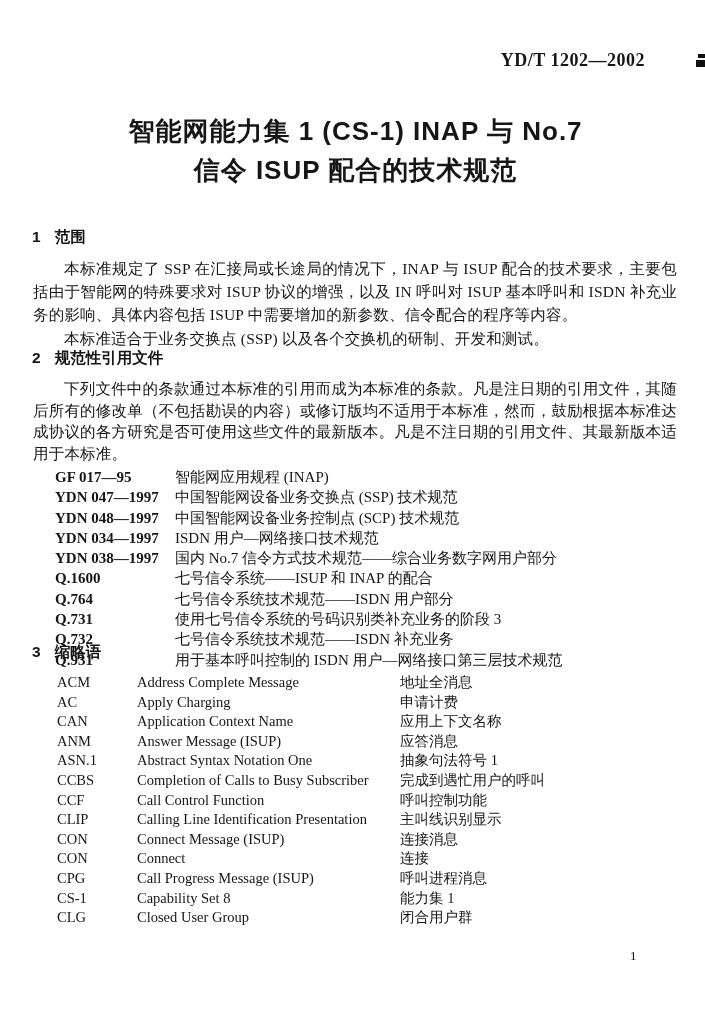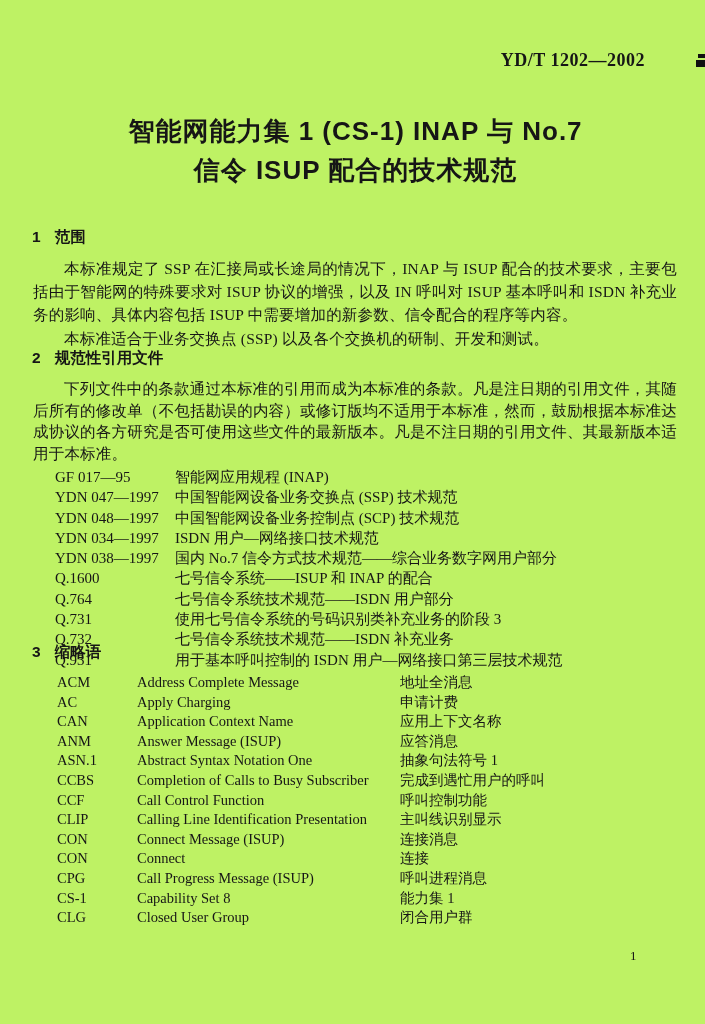--- a/index.html
+++ b/index.html
@@ -1,20 +1,20 @@
 <!DOCTYPE html>
 <html><head>
 <meta charset="utf-8">
 <style>
   html, body { margin: 0; padding: 0; background: #e8e8e8; }
   .page {
     position: relative;
     width: 705px;
     height: 1024px;
-    background: #bef264;
+    background: #ffffff;
     margin: 0 auto;
     overflow: hidden;
     font-family: "Liberation Serif", "DejaVu Serif", serif;
     color: #161616;
   }
   
   .artifact { position: absolute; background: #101010; }
   .artifact.a1 { right: 0; top: 54px; width: 7px; height: 4px; }
   .artifact.a2 { right: 0; top: 60px; width: 9px; height: 7px; }
 
@@ -62,21 +62,21 @@
     font-size: 15.5px;
     line-height: 23px;
     text-align: justify;
     text-indent: 2em;
     letter-spacing: 0.2px;
   }
   .sec2 .body-para { line-height: 21.5px; }
 
   .ref-list { margin-top: 3px; padding-left: 23px; }
   .ref-row { display: flex; line-height: 20.3px; font-size: 15px; }
-  .ref-code { width: 93px; flex-shrink: 0; white-space: nowrap; }
+  .ref-code { width: 93px; flex-shrink: 0; white-space: nowrap; font-weight: bold; }
   .ref-title { flex: 1; white-space: nowrap; margin-left: 27px; }
 
   .abbr-table { margin-top: 12px; padding-left: 25px; }
   .abbr-row { display: flex; line-height: 19.6px; font-size: 14.5px; }
   .ab-abbr { width: 80px; flex-shrink: 0; white-space: nowrap; }
   .ab-en { width: 263px; flex-shrink: 0; white-space: nowrap; }
   .ab-cn { flex: 1; white-space: nowrap; }
 
   .page-number {
     position: absolute;

